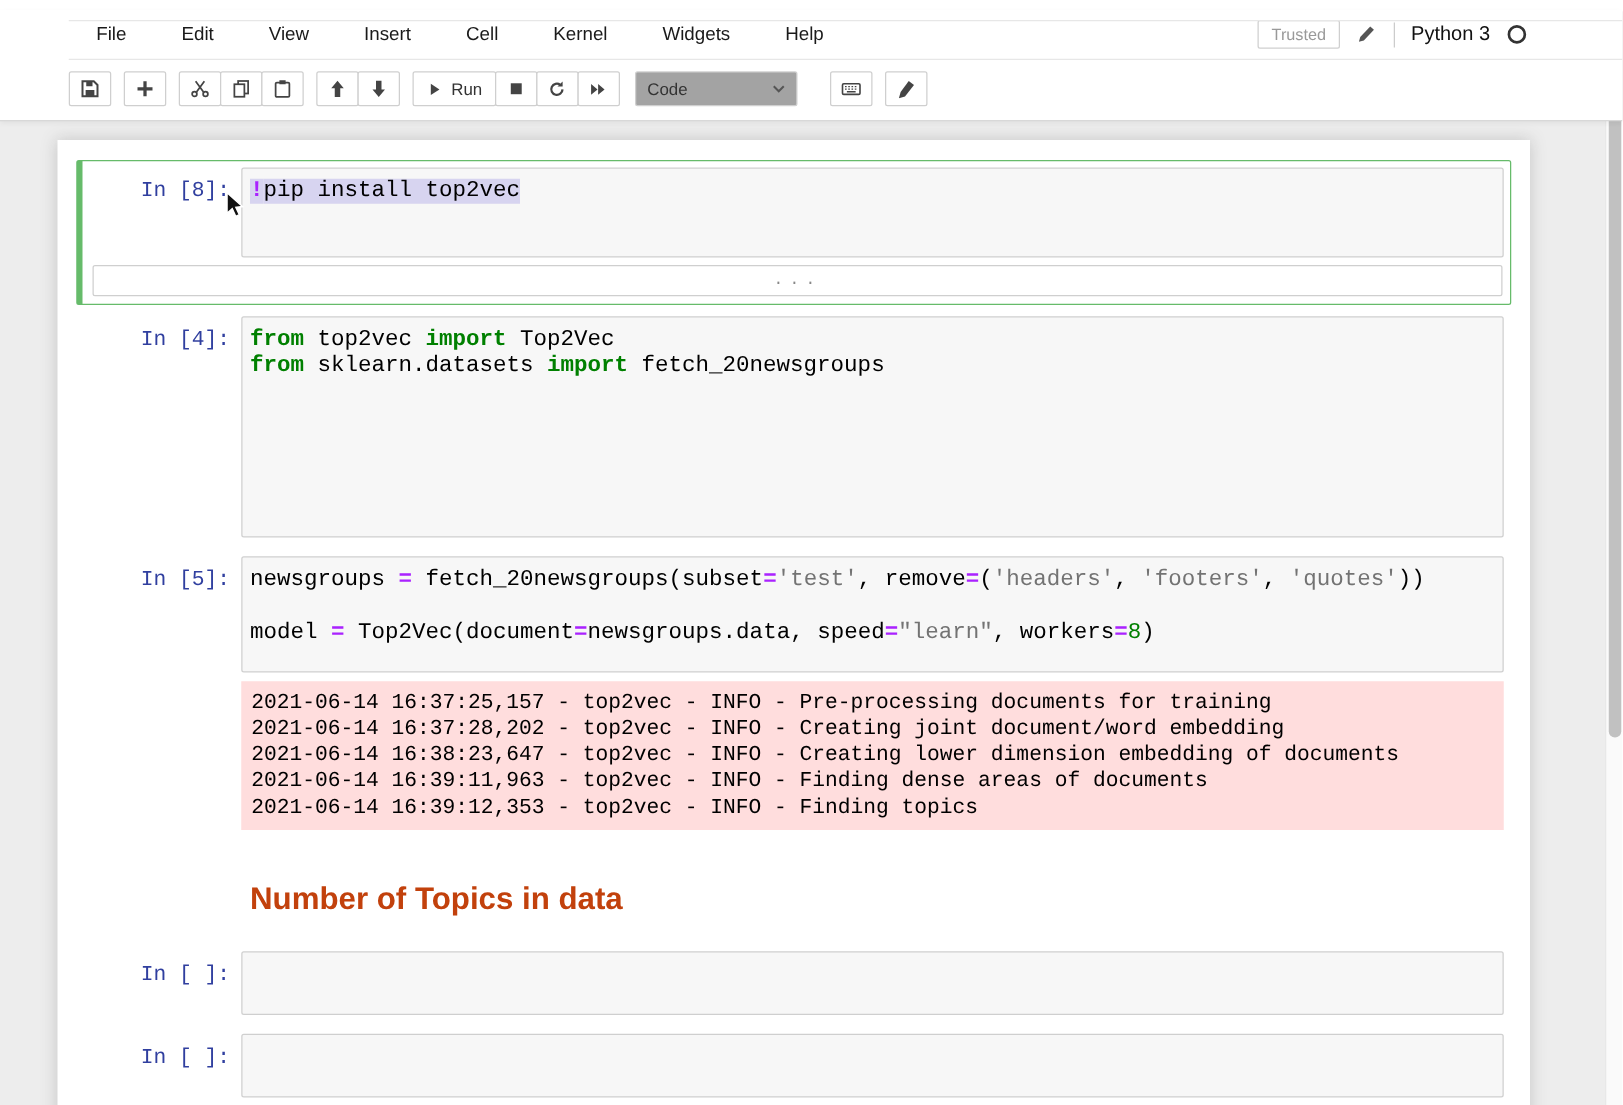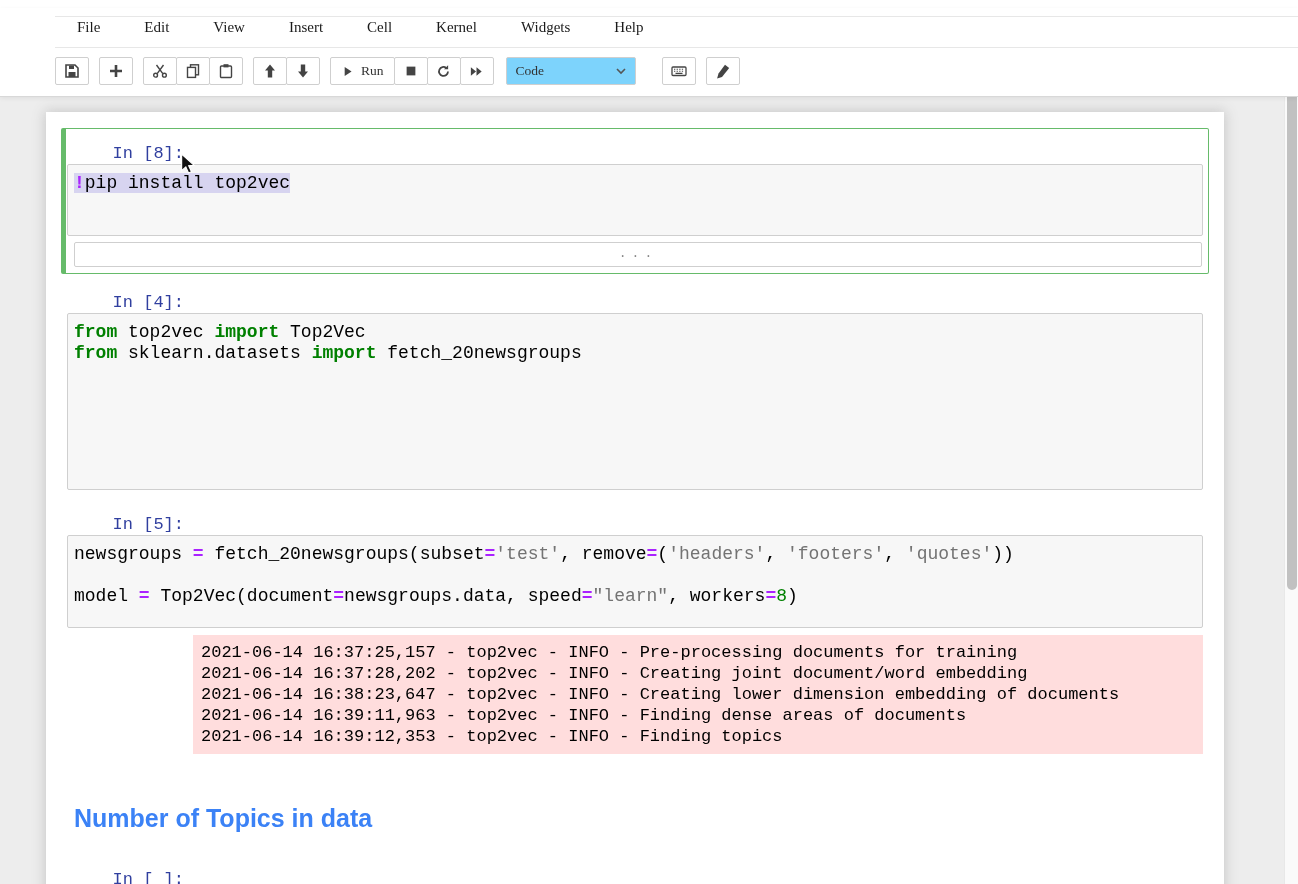--- a/index.html
+++ b/index.html
@@ -6,21 +6,21 @@
   html, body { width: 1298px; height: 884px; overflow: hidden; }
   body {
     font-family: "Liberation Sans", sans-serif;
     background: #ffffff;
     position: relative;
     color: #1a1a1a;
   }
 
   
   #header { position: relative; background: #fff; z-index: 5;
-            box-shadow: 0 1px 0 #d8d8d8, 0 2px 5px rgba(0,0,0,0.07); height: 88px; font-family: Liberation Serif, serif; }
+            box-shadow: 0 1px 0 #d8d8d8, 0 2px 5px rgba(0,0,0,0.07); height: 88px; }
   .top-hairline { position: absolute; top: 8px; left: 55px; right: 0;
                   border-top: 1px solid #e7e7e7; }
   #menubar { margin-left: 55px; margin-top: 8px; height: 40px;
              border-bottom: 1px solid #e7e7e7;
              display: flex; align-items: center; padding-right: 76px; }
   .menu-item { padding: 0 22px; font-size: 15px; color: #1a1a1a; cursor: pointer;
                height: 100%; display: flex; align-items: center; }
   .menubar-right { margin-left: auto; display: flex; align-items: center; gap: 13px; }
   .trusted { border: 1px solid #cfcfcf; border-radius: 2px; padding: 3px 10px;
              font-size: 13px; color: #999; background: #fff; }
@@ -28,38 +28,38 @@
   .kernel-name { font-size: 16px; color: #111; }
 
   
   #toolbar { display: flex; align-items: center; padding: 6px 0 0 55px; gap: 10px; height: 40px; }
   .btn-group { display: flex; }
   .btn { display: inline-flex; align-items: center; justify-content: center;
          min-width: 34px; height: 28px; background: #fff;
          border: 1px solid #cfcfcf; border-radius: 2px; cursor: pointer; }
   .btn-group .btn + .btn { margin-left: -1px; }
   .btn-run { padding: 0 10px; gap: 7px; font-size: 13.5px; color: #333; }
-  .cell-type-select { width: 130px; height: 28px; background: #7dd3fc;
+  .cell-type-select { width: 130px; height: 28px; background: #a3a3a3;
         border: 1px solid #cfcfcf; border-radius: 2px; display: flex;
         align-items: center; justify-content: space-between; padding: 0 9px;
         font-size: 13.5px; color: #333; cursor: pointer; margin-left: 2px; }
   .tb-gap { width: 6px; }
 
   
   #site { position: absolute; top: 88px; left: 0; right: 14px; bottom: 0;
           background: #ededed; overflow: hidden; }
   #notebook-container { margin: 24px 0 0 46px; width: 1178px; min-height: 900px;
           background: #fff; padding: 16px 15px;
           box-shadow: 0 0 12px 1px rgba(87,87,87,0.25); }
 
   
   .cell { border: 1px solid transparent; border-radius: 2px; padding: 5px;
           margin-bottom: 3px; background: #fff; }
   .cell.selected { border: 1px solid #66BB6A; border-left: 5px solid #66BB6A; padding-left: 1px; }
-  .cell-inner-row { display: flex; flex-direction: column; }
+  .cell-inner-row { display: flex; }
   .prompt { width: 126px; min-width: 126px; text-align: right; padding: 9px 9px 0 0;
             font-family: "Liberation Mono", "DejaVu Sans Mono", monospace;
             font-size: 17px; line-height: 21px; color: #303F9F; user-select: none; }
   .input-editor { flex: 1; border: 1px solid #cfcfcf; border-radius: 2px;
             background: #f7f7f7; padding: 8px 4px 20px 6px;
             font-family: "Liberation Mono", "DejaVu Sans Mono", monospace;
             font-size: 18px; line-height: 21px; color: #000; }
   .code-line { white-space: pre; min-height: 21px; }
   .tok-kw  { color: #008000; font-weight: bold; }
   .tok-str { color: #737373; }
@@ -73,21 +73,21 @@
             font-size: 13px; letter-spacing: 5px; padding: 3px 0 5px; cursor: pointer; }
 
   .output-row { display: flex; margin-top: 7px; }
   .prompt-spacer { width: 126px; min-width: 126px; }
   .stderr { flex: 1; background: #fdd; padding: 7px 8px;
             font-family: "Liberation Mono", "DejaVu Sans Mono", monospace;
             font-size: 17px; line-height: 21px; white-space: pre; color: #000000; }
 
   .md-content { flex: 1; padding: 26px 0 12px 7px; }
   .md-content h2 { font-family: "Liberation Sans", sans-serif; font-size: 25px;
-            font-weight: 700; color: #3b82f6; line-height: 29px; }
+            font-weight: 700; color: #c2410c; line-height: 29px; }
 
   
   #scrollbar { position: absolute; top: 88px; right: 0; width: 14px; bottom: 0;
                background: #fafafa; border-left: 1px solid #e8e8e8; }
   #scroll-thumb { position: absolute; top: 2px; left: 2px; width: 10px; height: 500px;
                background: #c1c1c1; border-radius: 6px; }
 
   
   #mouse-cursor { position: absolute; left: 178px; top: 153px; z-index: 99; pointer-events: none; }
 
@@ -102,20 +102,35 @@
   <div id="menubar">
     <div class="menu-item">File</div>
     <div class="menu-item">Edit</div>
     <div class="menu-item">View</div>
     <div class="menu-item">Insert</div>
     <div class="menu-item">Cell</div>
     <div class="menu-item">Kernel</div>
     <div class="menu-item">Widgets</div>
     <div class="menu-item">Help</div>
 
+    <div class="menubar-right">
+      <span class="trusted">Trusted</span>
+      <span>
+        <svg width="17" height="17" viewBox="0 0 16 16">
+            <path d="M2 13.6l1-3.7 7.5-7.9 2.8 2.6-7.6 8-3.7 1z" fill="#555"></path>
+          </svg>
+      </span>
+      <span class="v-divider"></span>
+      <span class="kernel-name">Python 3</span>
+      <span>
+        <svg width="17" height="17" viewBox="0 0 16 16">
+            <circle cx="8" cy="8" r="6" fill="none" stroke="#333" stroke-width="2"></circle>
+          </svg>
+      </span>
+    </div>
   </div>
 
   <div id="toolbar">
     <div class="btn-group">
       <div class="btn">
         <span>
           <svg width="16" height="16" viewBox="0 0 16 16">
               <path d="M2 2h9l3 3v9H2z" fill="none" stroke="#444" stroke-width="1.6"></path>
               <rect x="5" y="2.6" width="5" height="3.4" fill="#444"></rect>
               <rect x="4.5" y="9" width="7" height="5" fill="#444"></rect>

